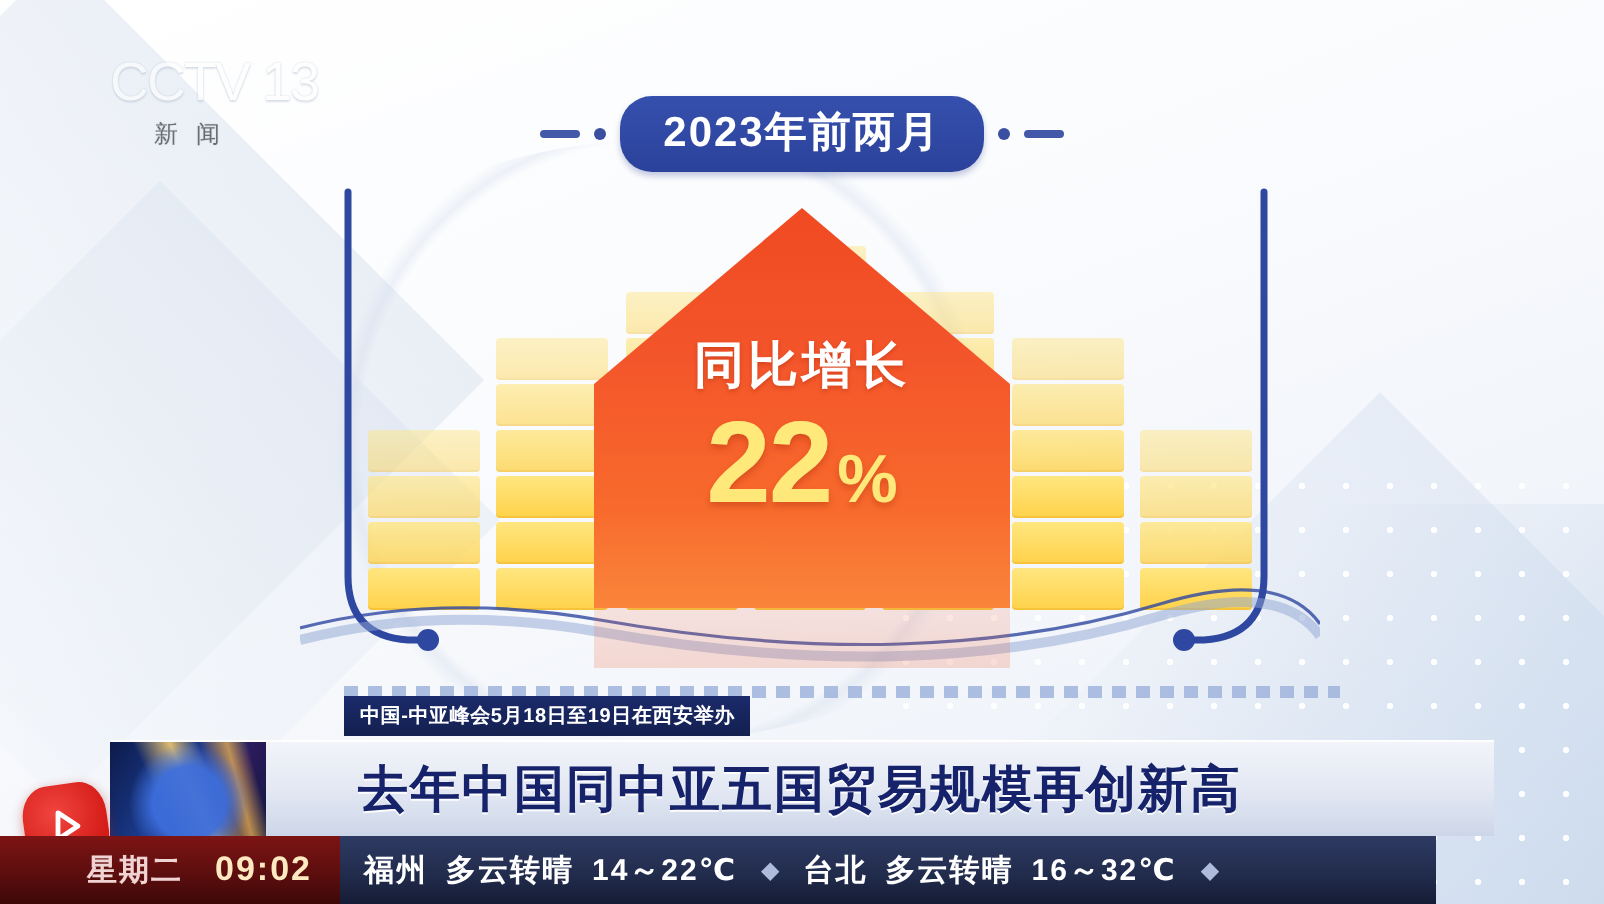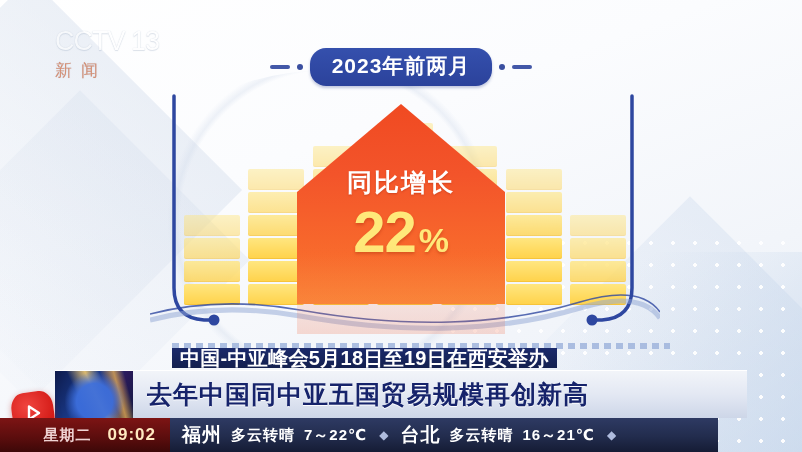--- a/index.html
+++ b/index.html
@@ -44,21 +44,21 @@
   .watermark {
     position:absolute; left:55px; top:28px; width:120px; height:52px;
     opacity:.55; pointer-events:none;
   }
   .wm-main {
     font-size:27px; font-weight:normal; color:#ffffff; letter-spacing:-1px;
     text-shadow:0 0 1px rgba(160,175,195,.95), 0 1px 1px rgba(150,165,190,.55);
     line-height:1;
   }
   .wm-sub {
-    margin-top:4px; font-size:17px; color:#c2410c;
+    margin-top:4px; margin-left:22px; font-size:12px; color:#000000;
     letter-spacing:9px;
     text-shadow:0 0 1px rgba(160,175,195,.9);
   }
 
   
   .title-row {
     position:absolute; left:0; right:0; top:48px;
     display:flex; align-items:center; justify-content:center; gap:7px;
   }
   .deco-dash { width:20px; height:4px; border-radius:2px; background:#4358a8; }
@@ -138,27 +138,28 @@
   .kicker-dashes {
     position:absolute; left:62px; top:0; right:0; height:6px;
     background-image:repeating-linear-gradient(90deg,#9fb4dc 0 7px, transparent 7px 12px);
     opacity:.85;
   }
   .kicker {
     position:absolute; left:62px; top:5px; height:20px;
     background:linear-gradient(180deg,#1b2a6b,#13204f);
     padding:0 8px; display:flex; align-items:center;
   }
-  .kicker span { font-size:20px; font-weight:bold; color:#ffffff; letter-spacing:.3px; white-space:nowrap; }
+  .kicker span { font-size:10px; font-weight:bold; color:#ffffff; letter-spacing:.3px; white-space:nowrap; }
 
   .headline-bar {
     position:absolute; left:55px; top:370px; width:692px; height:48px;
     background:linear-gradient(180deg,#f2f4f9 0%,#e3e8f3 50%,#cdd6e8 100%);
     display:flex; align-items:center;
     border-top:1px solid #ffffff;
+    gap:32px;
   }
   .headline-globe {
     width:78px; height:48px; flex:0 0 78px; position:relative; overflow:hidden;
     background:linear-gradient(120deg,#0d1a4a,#1a3a8a 40%,#2a1a5a 70%,#101840);
   }
   .hg-swoosh {
     position:absolute; left:-10px; top:-8px; width:110px; height:70px;
     background:
       radial-gradient(circle at 45% 55%, rgba(60,110,220,.95) 0 18px, rgba(20,40,110,0) 30px),
       linear-gradient(65deg, rgba(255,200,90,.0) 35%, rgba(255,210,110,.85) 48%, rgba(255,230,160,0) 58%),
@@ -180,21 +181,21 @@
     padding-right:14px;
   }
   .t-day  { font-size:15px; font-weight:bold; color:#f0d4d4; letter-spacing:1px; }
   .t-time { font-size:17px; font-weight:bold; color:#ffe9c0;
             font-family:"Liberation Sans","DejaVu Sans",sans-serif; letter-spacing:1px; }
   .ticker-right {
     flex:1; background:linear-gradient(180deg,#2e3a63,#222c4d 55%,#151c35);
     display:flex; align-items:center; gap:10px; padding-left:12px; overflow:hidden;
   }
   .wx { display:flex; align-items:center; gap:9px; white-space:nowrap; }
-  .wx-city { font-size:19px; font-weight:bold; color:#ffffff; letter-spacing:1px; }
+  .wx-city { font-size:15px; font-weight:bold; color:#ffffff; letter-spacing:1px; }
   .wx-cond { font-size:15px; font-weight:bold; color:#ffffff; letter-spacing:1px; }
   .wx-temp { font-size:15px; font-weight:bold; color:#ffffff; letter-spacing:1px; }
   .wx-sep  { color:#aebbdd; font-size:12px; padding:0 2px; }
 
   
   .play-logo {
     position:absolute; left:12px; top:392px; width:42px; height:42px;
     background:radial-gradient(circle at 38% 33%, #f0453f, #d51c18 70%);
     border-radius:13px 13px 13px 13px / 16px 16px 16px 16px;
     transform:rotate(-8deg);
@@ -337,25 +338,25 @@
 
   <div class="ticker">
     <div class="ticker-left">
       <span class="t-day">星期二</span>
       <span class="t-time">09:02</span>
     </div>
     <div class="ticker-right">
       <div class="wx">
         <span class="wx-city">福州</span>
         <span class="wx-cond">多云转晴</span>
-        <span class="wx-temp">7～22℃</span>
+        <span class="wx-temp">14～22℃</span>
       </div>
       <span class="wx-sep">◆</span>
       <div class="wx">
         <span class="wx-city">台北</span>
         <span class="wx-cond">多云转晴</span>
-        <span class="wx-temp">16～21℃</span>
+        <span class="wx-temp">16～32℃</span>
       </div>
       <span class="wx-sep">◆</span>
     </div>
   </div>
 
 </div>
 
 </body></html>

